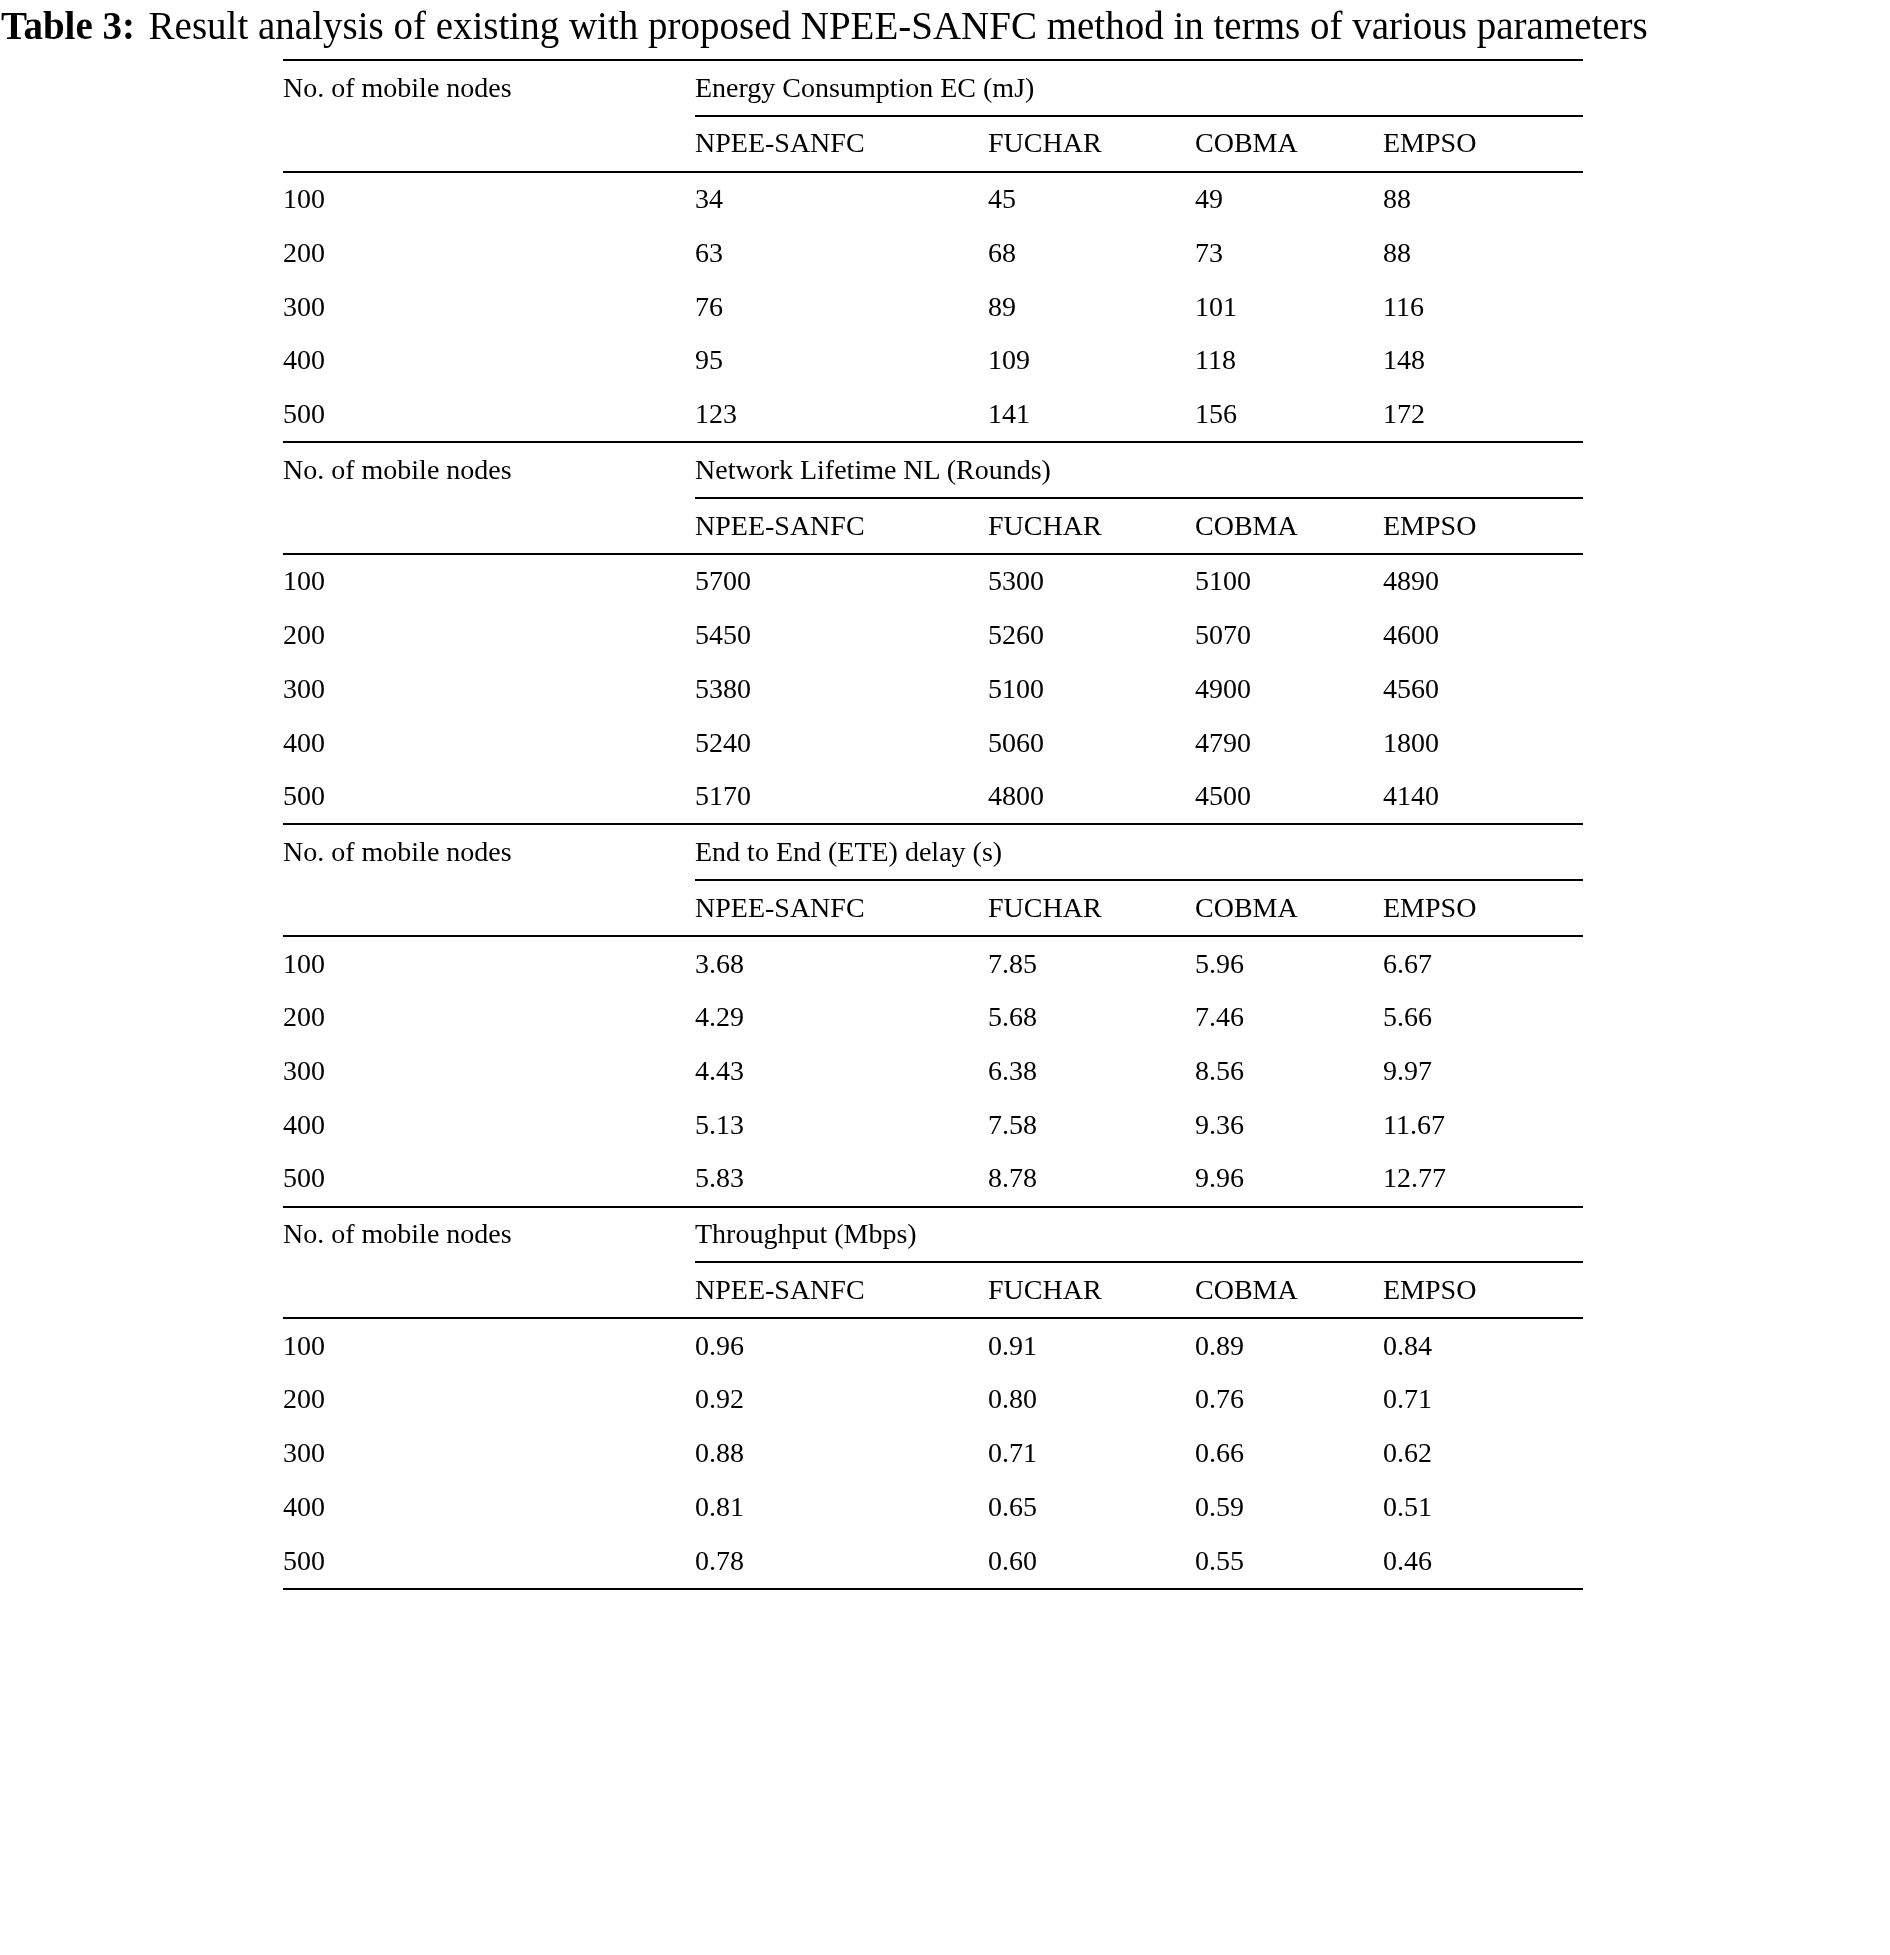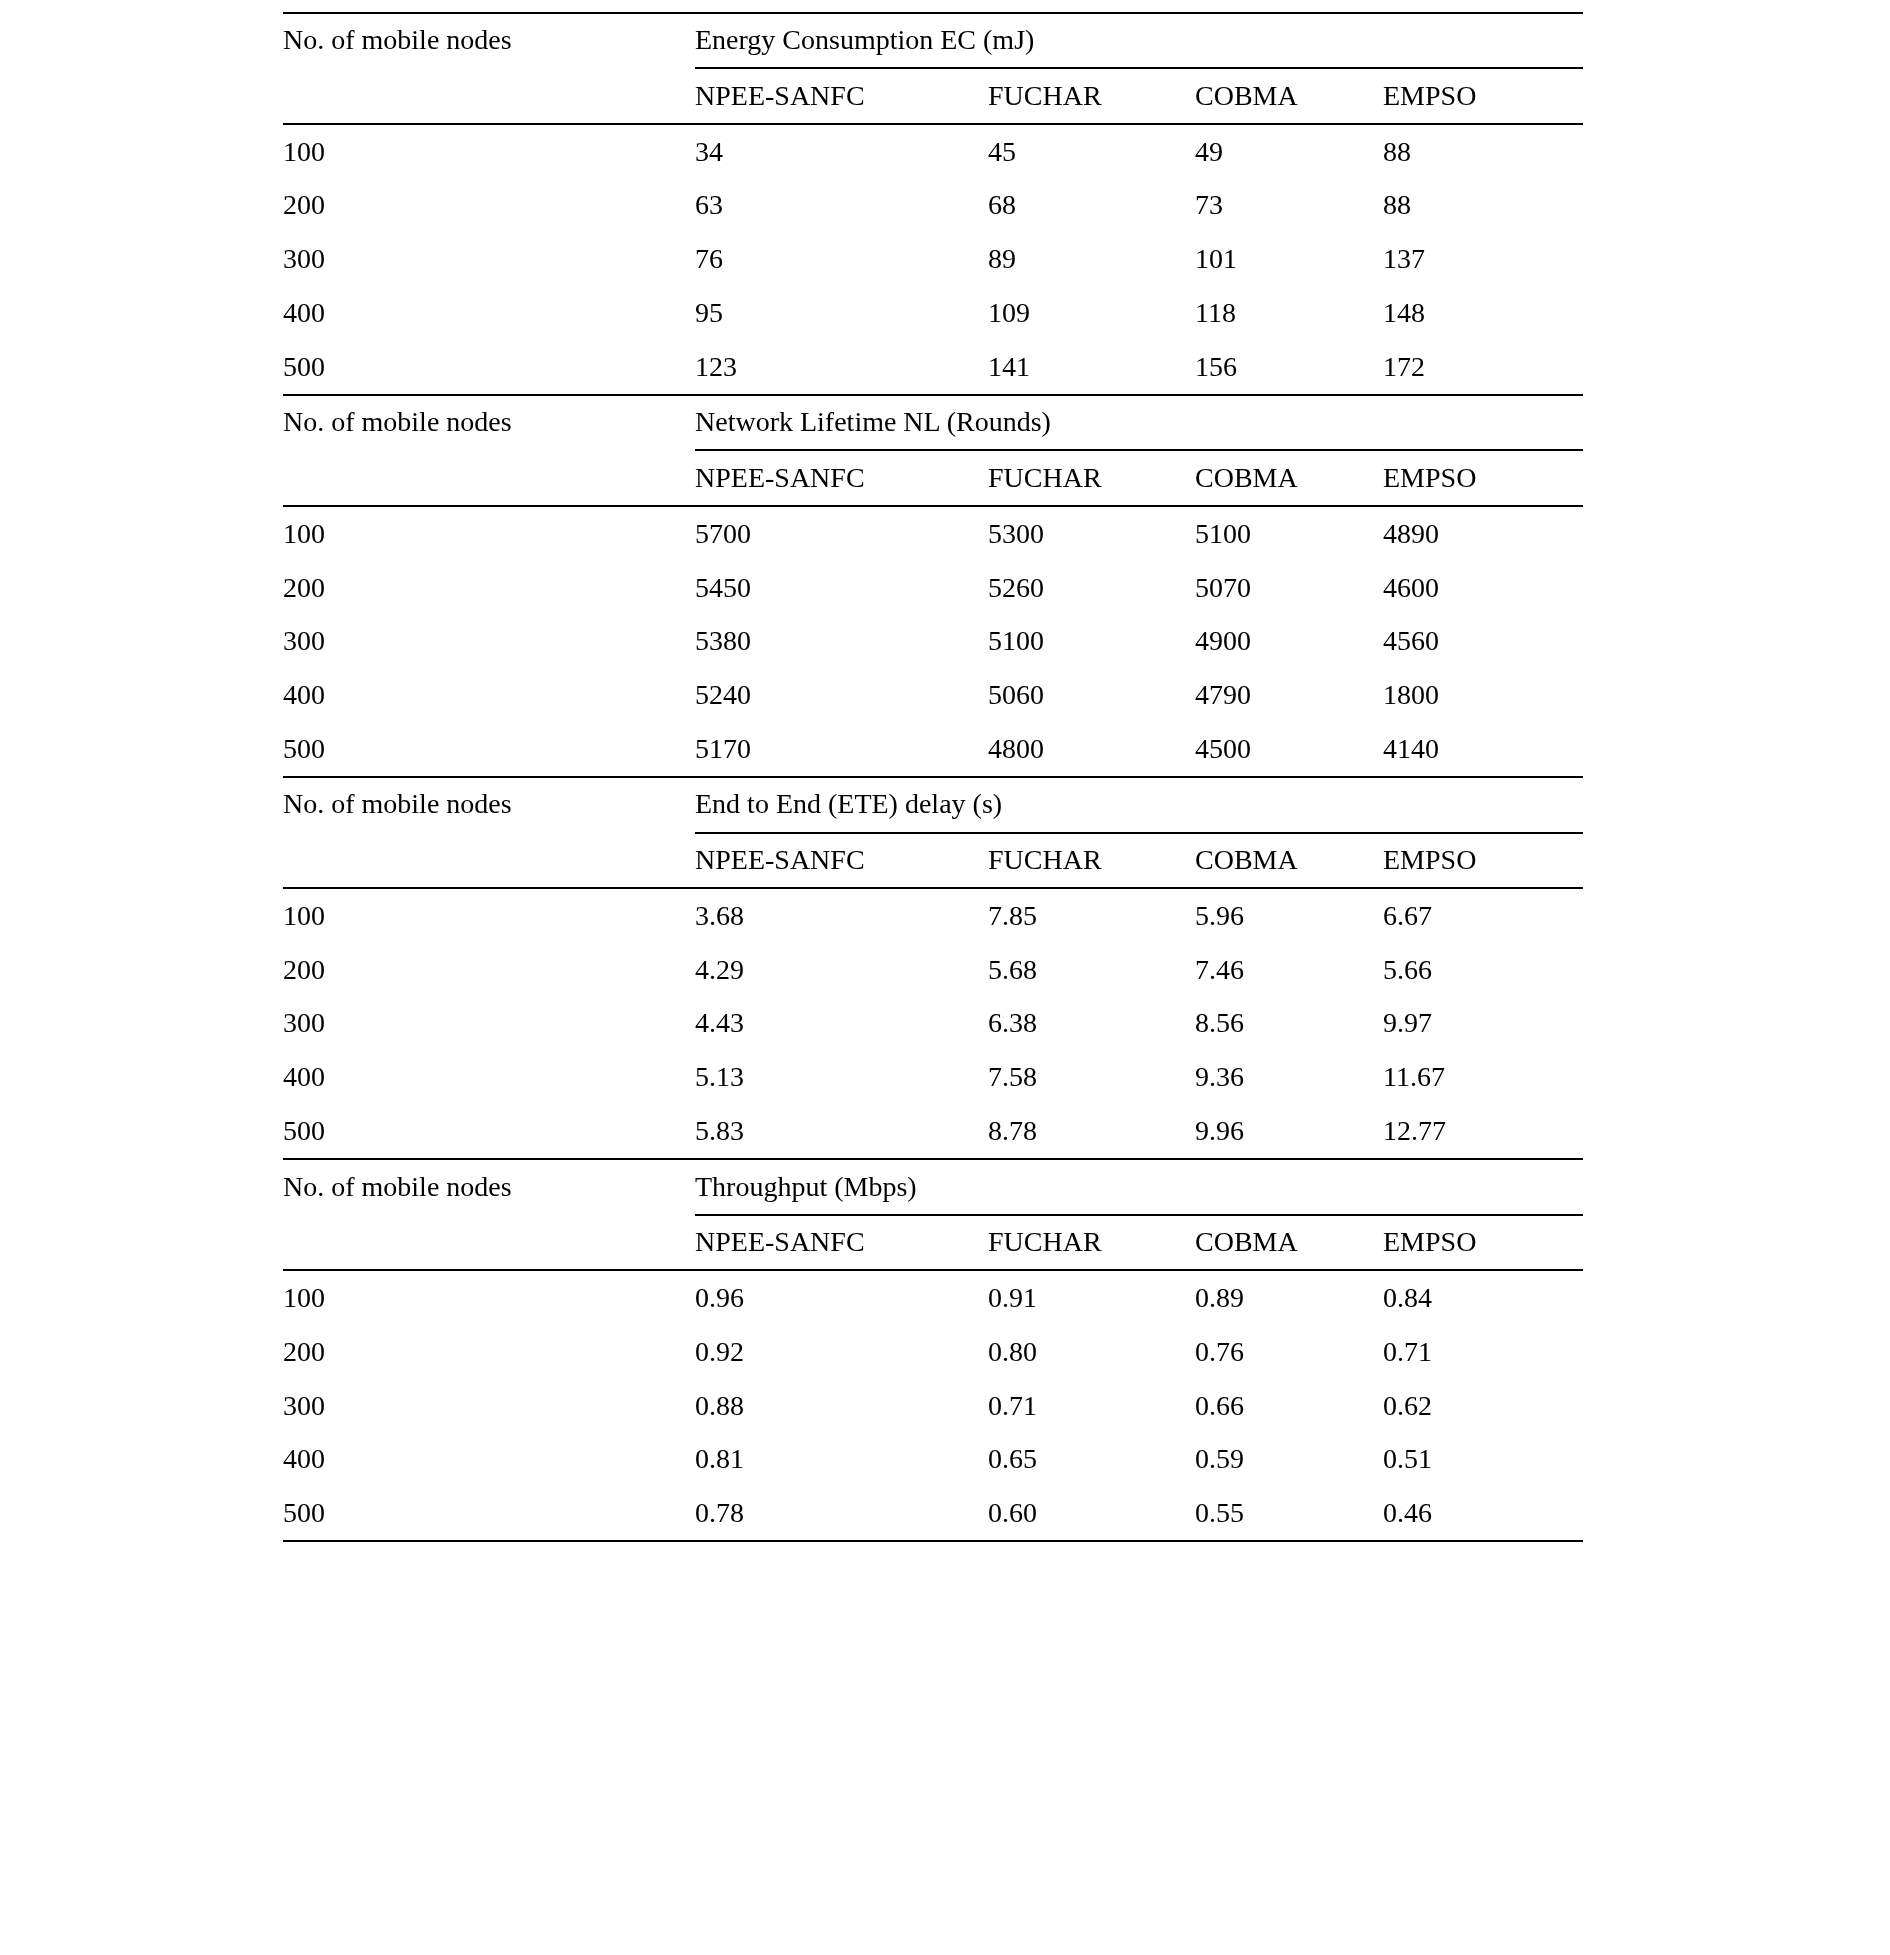--- a/index.html
+++ b/index.html
@@ -38,20 +38,23 @@
   tr.section-head td { border-top: 2.4px solid #000; }
   td.section-title { text-align: center; border-bottom: 2.4px solid #000; margin-left: 20px; }
   tr.method-row td { border-bottom: 2.4px solid #000; margin-left: 29px; }
   td.nodes-head, td.nodes-cell { padding-left: 2.9px; }
 </style>
 </head>
 <body>
 
 <div class="page">
 
+  <div class="caption">
+    <span class="caption-label">Table 3:</span><span class="caption-text">Result analysis of existing with proposed NPEE-SANFC method in terms of various parameters</span>
+  </div>
 
   <table class="results">
     <colgroup>
       <col style="width:412px">
       <col style="width:293px">
       <col style="width:207px">
       <col style="width:188px">
       <col style="width:200px">
     </colgroup>
     <tbody id="table-body">
@@ -78,21 +81,21 @@
           <td class="value-cell">63</td>
           <td class="value-cell">68</td>
           <td class="value-cell">73</td>
           <td class="value-cell">88</td>
         </tr>
         <tr class="data-row">
           <td class="nodes-cell">300</td>
           <td class="value-cell">76</td>
           <td class="value-cell">89</td>
           <td class="value-cell">101</td>
-          <td class="value-cell">137</td>
+          <td class="value-cell">116</td>
         </tr>
         <tr class="data-row">
           <td class="nodes-cell">400</td>
           <td class="value-cell">95</td>
           <td class="value-cell">109</td>
           <td class="value-cell">118</td>
           <td class="value-cell">148</td>
         </tr>
         <tr class="data-row">
           <td class="nodes-cell">500</td>

